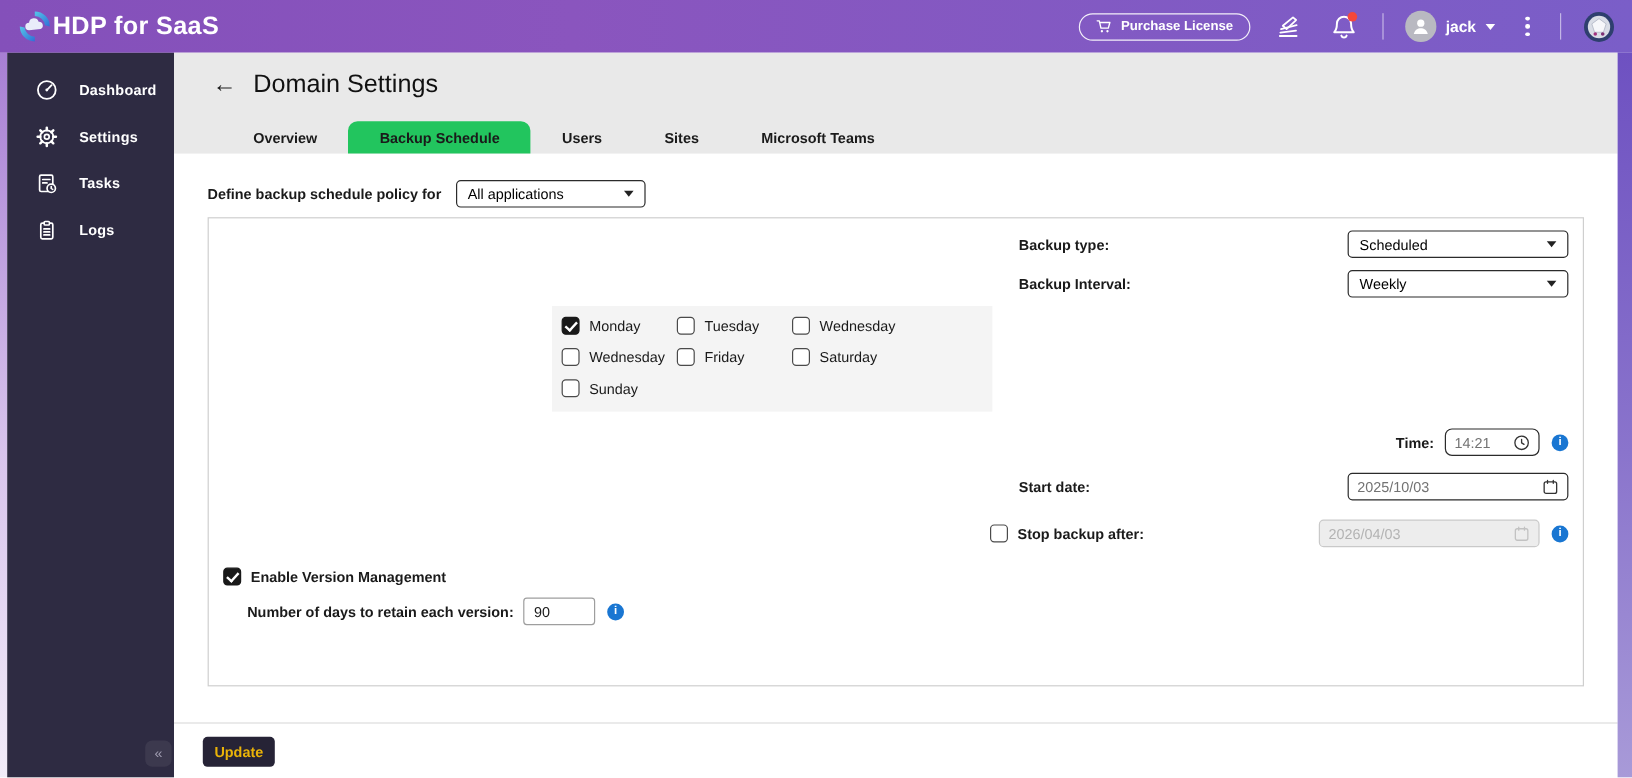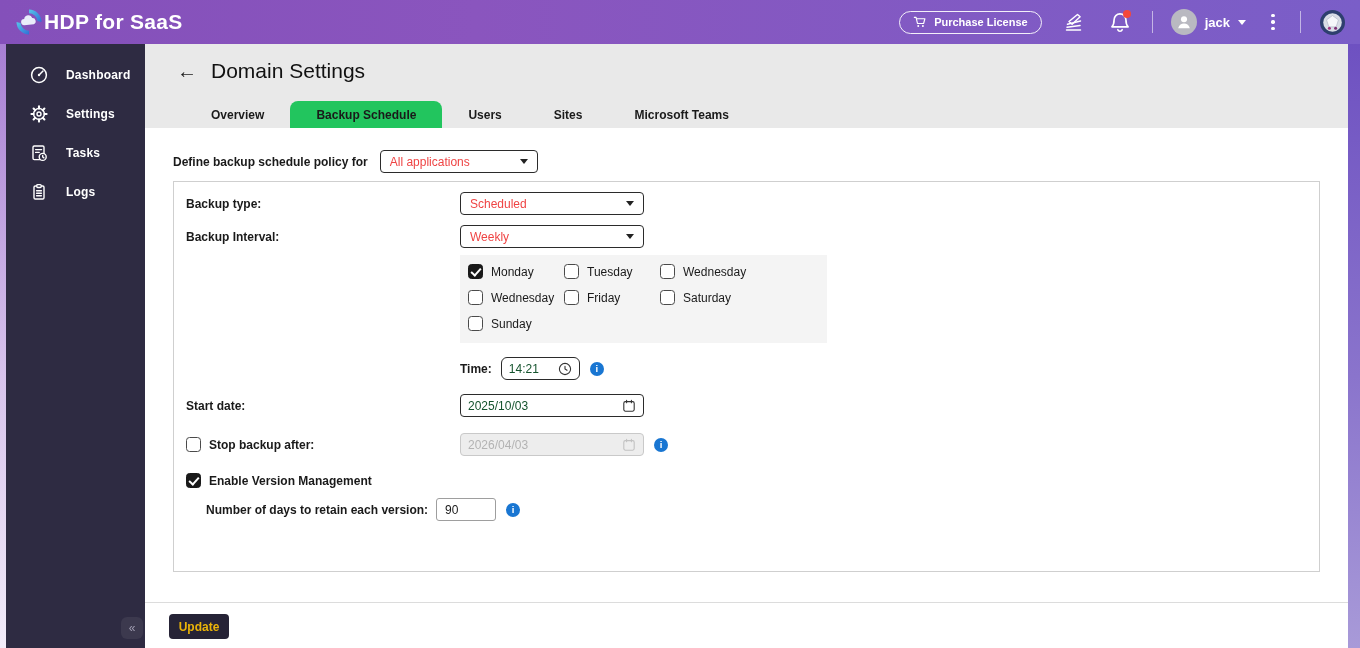--- a/index.html
+++ b/index.html
@@ -48,39 +48,39 @@
   .back-arrow { font-size:20px; line-height:20px; color:#1a1a1a; cursor:pointer; background:none; border:none; font-family:inherit; }
   .page-title { font-size:21px; color:#111; font-weight:500; }
   .tabs-row { margin-top:auto; display:flex; padding-left:40px; }
   .tab { padding:0 26px; height:27px; display:flex; align-items:center; font-size:12px; font-weight:bold; color:#1a1a1a; cursor:pointer; }
   .tab.active { background:#22c55e; border-radius:8px 8px 0 0; }
 
   .work-area { flex:1; display:flex; flex-direction:column; padding-top:22px; min-height:0; }
   .policy-row { display:flex; align-items:center; gap:12px; margin:0 28px 8px; }
   .form-label { font-size:12px; font-weight:bold; color:#1a1a1a; }
   .select-box { display:flex; align-items:center; justify-content:space-between; background:#fff;
-    border:1.3px solid #2b2b2b; border-radius:4px; height:23px; padding:0 9px; font-size:12px; color:#ef4444;
+    border:1.3px solid #2b2b2b; border-radius:4px; height:23px; padding:0 9px; font-size:12px; color:#000000;
     cursor:pointer; font-family:inherit; }
   .sel-caret { width:0; height:0; border-left:4px solid transparent; border-right:4px solid transparent; border-top:5px solid #222; margin-left:10px; }
 
   .panel { margin:0 28px; border:1px solid #cfcfcf; padding:10px 12px 50px; }
-  .frow { display:flex; align-items:center; }
+  .frow { display:flex; align-items:center;justify-content:flex-end; }
   .frow .label-col { width:274px; flex:0 0 274px; }
 
   .weekday-grid { margin-left:274px; width:367px; background:#f4f4f4; padding:9px 8px 12px;
     display:grid; grid-template-columns:96px 96px 1fr; row-gap:11px; margin-bottom:14px; }
   .chk-item { display:flex; align-items:center; gap:8px; cursor:pointer; }
   .chk-box { width:15px; height:15px; border:1.6px solid #4a4a4a; border-radius:3.5px; background:#fff; flex:0 0 15px; position:relative; }
   .chk-box.checked { background:#191919; border-color:#191919; }
   .chk-box.checked::after { content:""; position:absolute; left:4.4px; top:1.2px; width:4px; height:8px;
     border:solid #fff; border-width:0 2px 2px 0; transform:rotate(42deg); }
   .chk-label { font-size:12px; color:#1a1a1a; }
 
   .input-wrap { display:flex; align-items:center; justify-content:space-between; border:1.3px solid #2b2b2b; border-radius:4px; height:23px; background:#fff; padding:0 7px; }
-  .input-wrap input { border:none; outline:none; font-size:12px; color:#14532d; width:100%; background:transparent; font-family:inherit; }
+  .input-wrap input { border:none; outline:none; font-size:12px; color:#737373; width:100%; background:transparent; font-family:inherit; }
   .input-wrap.disabled { border-color:#c9c9c9; background:#ededed; }
   .input-wrap.disabled input { color:#b3b3b3; }
   .time-wrap { width:79px; border-radius:6px; }
   .date-wrap { width:184px; }
   .num-input { width:60px; height:23px; border:1px solid #9e9e9e; border-radius:3px; font-size:12px; color:#1a1a1a; padding:0 8px; outline:none; font-family:inherit; }
 
   .info-icon { width:14px; height:14px; border-radius:50%; background:#1976d2; color:#fff; font-size:9.5px; font-weight:bold;
     display:flex; align-items:center; justify-content:center; font-style:normal; margin-left:10px; flex:0 0 14px; }
 
   .mb10{margin-bottom:10px;} .mb7{margin-bottom:7px;} .mb14{margin-bottom:14px;} .mb16{margin-bottom:16px;} .mb17{margin-bottom:17px;}

